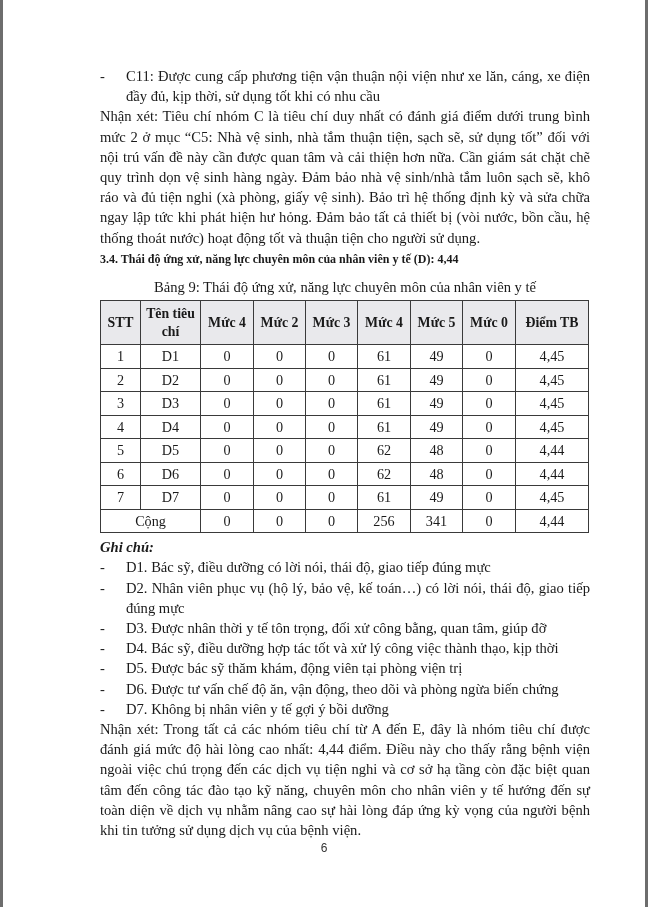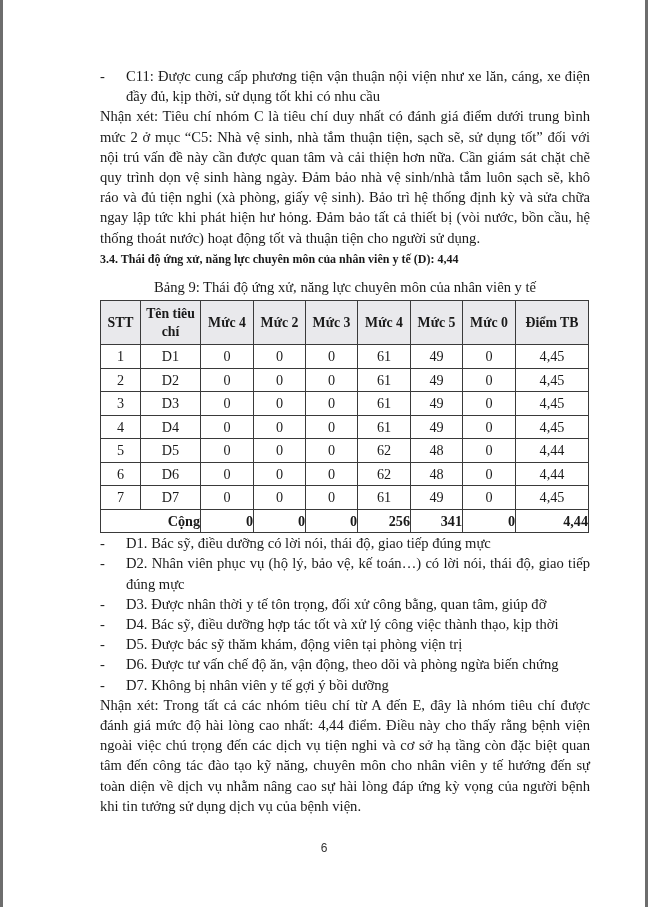--- a/index.html
+++ b/index.html
@@ -16,21 +16,21 @@
     .bullet { position: relative; padding-left: 26px; }
     .bullet .dash { position: absolute; left: 0; top: 0; }
     p { margin: 0; text-align: justify; }
     .bold { font-weight: normal; }
     .heading { font-weight: bold; font-size: 12px; margin-top: 1px; }
     .caption { text-align: center; margin-top: 8px; }
     table { border-collapse: collapse; width: 488px; margin-top: 3px; table-layout: fixed; }
     th, td { border: 1px solid #3a3a3a; text-align: center; padding: 0; font-size: 14.2px; }
     th { background: #e9e9ec; font-weight: bold; height: 43px; line-height: 18px; font-size: 13.8px; }
     td { height: 22.5px; line-height: 22px; }
-    tr.total td { font-weight: bold; text-align: right; }
+    tr.total td { font-weight: normal; }
     .note-title { font-style: italic; font-weight: bold; margin-top: 4px; }
     .page-number { position: absolute; top: 841px; left: 0; width: 648px; text-align: center; font-family: "Liberation Sans", "DejaVu Sans", sans-serif; font-size: 12px; color: #333; }
   </style>
 </head>
 <body>
 
 <div class="edge-left"></div>
 <div class="edge-right"></div>
 
 <div class="page">
@@ -155,20 +155,21 @@
           <td>0</td>
           <td>0</td>
           <td>256</td>
           <td>341</td>
           <td>0</td>
           <td>4,44</td>
         </tr>
       </tbody>
   </table>
 
+  <div class="note-title">Ghi chú:</div>
   <div id="notes">
       <div class="bullet">
         <span class="dash">-</span>
         <p>D1. Bác sỹ, điều dưỡng có lời nói, thái độ, giao tiếp đúng mực</p>
       </div>
       <div class="bullet">
         <span class="dash">-</span>
         <p>D2. Nhân viên phục vụ (hộ lý, bảo vệ, kế toán…) có lời nói, thái độ, giao tiếp đúng mực</p>
       </div>
       <div class="bullet">

